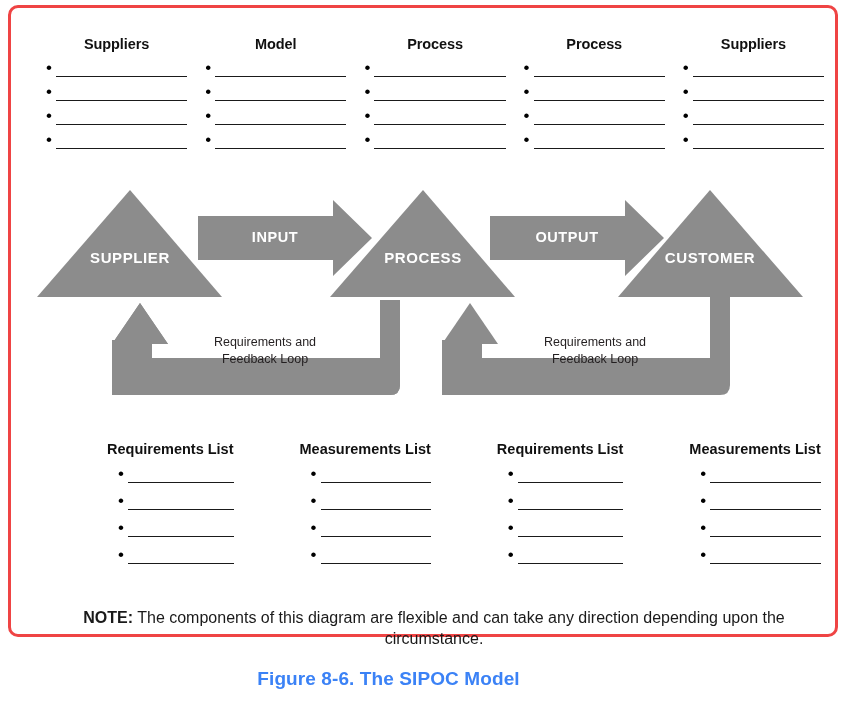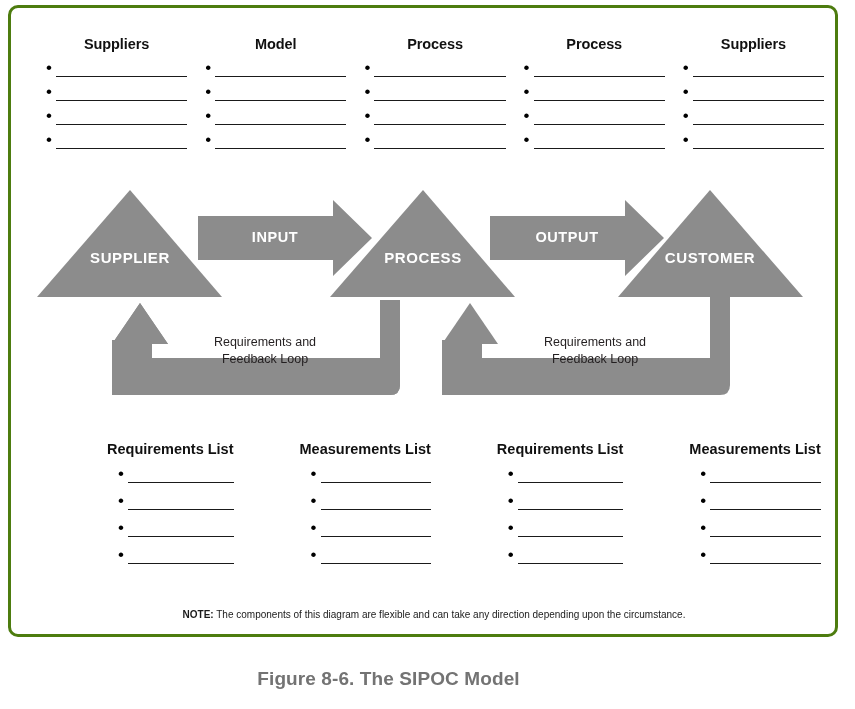--- a/index.html
+++ b/index.html
@@ -21,21 +21,21 @@
     width: 855px;
     height: 709px;
   }
 
   .frame {
     position: absolute;
     left: 8px;
     top: 5px;
     width: 830px;
     height: 632px;
-    border: 3px solid #4d7c0f;
+    border: 3px solid #ef4444;
     border-radius: 10px;
     box-sizing: border-box;
     background: #ffffff;
   }
 
   
   .top-columns {
     position: absolute;
     left: 26px;
     top: 28px;
@@ -138,36 +138,36 @@
     padding-left: 11px;
   }
 
   
   .note {
     position: absolute;
     left: 24px;
     top: 600px;
     width: 798px;
     text-align: center;
-    font-size: 10px;
+    font-size: 16px;
     color: #1a1a1a;
     line-height: 1.3;
   }
   .note b { font-weight: bold; }
 
   
   .caption {
     position: absolute;
     left: 0;
     top: 668px;
     width: 777px;
     text-align: center;
     font-size: 19px;
     font-weight: bold;
-    color: #737373;
+    color: #3b82f6;
     letter-spacing: 0.1px;
   }
 </style>
 </head>
 <body>
 
 <div id="figure-root">
 
   <div class="frame">
 

